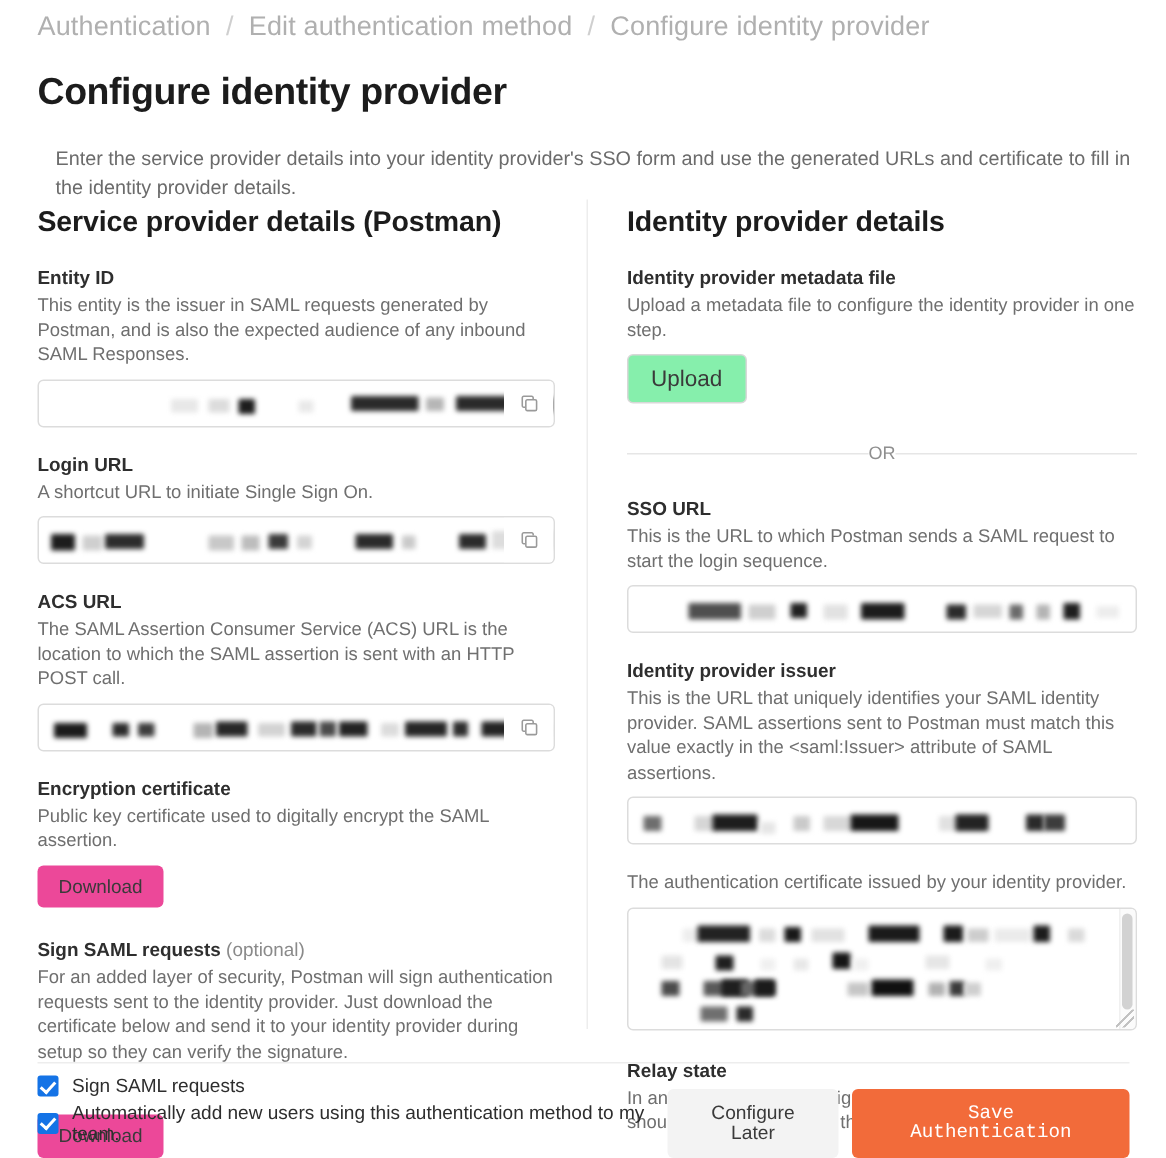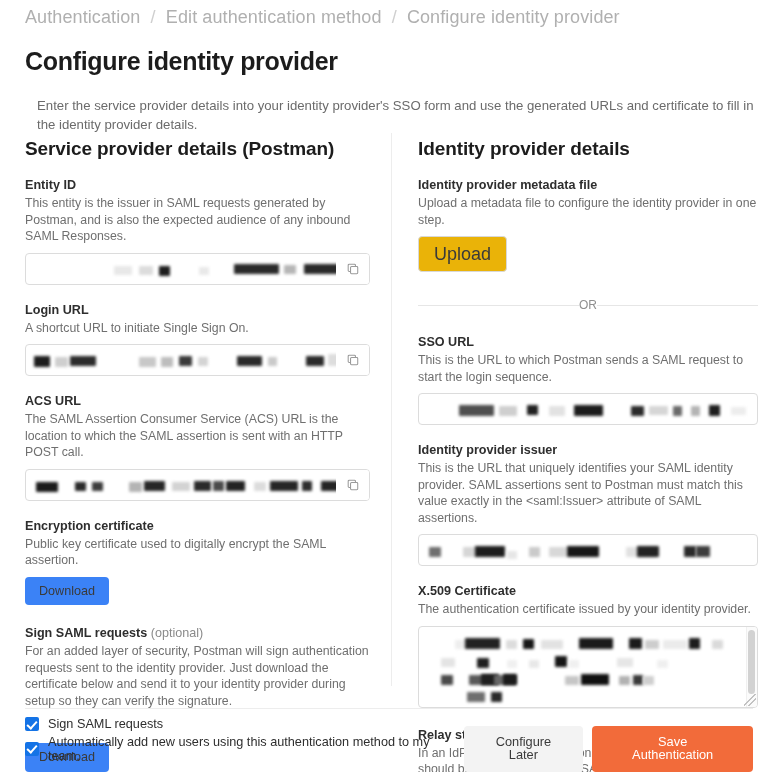--- a/index.html
+++ b/index.html
@@ -75,35 +75,35 @@
 
   
   .blk {
     position: absolute; border-radius: 1px;
     filter: blur(1.6px);
   }
 
   
   .btn-soft {
     display: inline-block; padding: 8px 14px;
-    font-size: 12.6px; color: #3a3a3a; background: #3b82f6;
+    font-size: 12.6px; color: #3a3a3a; background: #ec4899;
     border: none; border-radius: 4px; cursor: pointer;
     font-family: inherit; line-height: 1;
   }
   .btn-outline {
     display: inline-block; padding: 8px 15px;
-    font-size: 18px; color: #3a3a3a; background: #eab308;
+    font-size: 15px; color: #3a3a3a; background: #86efac;
     border: 1px solid #d8d8d8; border-radius: 4px; cursor: pointer;
     font-family: inherit; line-height: 1;
   }
   .btn-primary {
     display: inline-block; padding: 10px 24px;
     font-size: 12.8px; color: #ffffff; background: #f26b3a;
     border: none; border-radius: 4px; cursor: pointer;
-    font-family: Liberation Sans, sans-serif; line-height: 1;
+    font-family: Liberation Mono, monospace; line-height: 1;
   }
   .btn-neutral {
     display: inline-block; padding: 10px 16px;
     font-size: 12.8px; color: #3a3a3a; background: #f3f3f3;
     border: none; border-radius: 4px; cursor: pointer;
     font-family: inherit; line-height: 1;
   }
 
   
   .cb-row { display: flex; align-items: center; gap: 9px; }
@@ -331,21 +331,20 @@
             <div class="blk" style="left: 148px; top: 11px; width: 32px; height: 11px; background: rgb(23, 23, 23);"></div>
             <div class="blk" style="left: 207px; top: 12px; width: 30px; height: 10px; background: rgb(225, 225, 225);"></div>
             <div class="blk" style="left: 218px; top: 11px; width: 22px; height: 11px; background: rgb(35, 35, 35);"></div>
             <div class="blk" style="left: 265px; top: 11px; width: 12px; height: 11px; background: rgb(42, 42, 42);"></div>
             <div class="blk" style="left: 277px; top: 11px; width: 14px; height: 11px; background: rgb(60, 60, 60);"></div>
           </div>
       </div>
     </div>
 
     <div class="field">
-      <div class="field-label">X.509 Certificate</div>
       <div class="field-desc">The authentication certificate issued by your identity provider.</div>
       <div class="cert-box">
         <div class="redactions">
             <div class="blk" style="left: 36px; top: 13px; width: 12px; height: 9px; background: rgb(238, 238, 238);"></div>
             <div class="blk" style="left: 46px; top: 11px; width: 35px; height: 11px; background: rgb(34, 34, 34);"></div>
             <div class="blk" style="left: 87px; top: 13px; width: 11px; height: 9px; background: rgb(220, 220, 220);"></div>
             <div class="blk" style="left: 104px; top: 12px; width: 11px; height: 10px; background: rgb(24, 24, 24);"></div>
             <div class="blk" style="left: 122px; top: 13px; width: 22px; height: 9px; background: rgb(226, 226, 226);"></div>
             <div class="blk" style="left: 160px; top: 11px; width: 34px; height: 11px; background: rgb(26, 26, 26);"></div>
             <div class="blk" style="left: 210px; top: 11px; width: 13px; height: 11px; background: rgb(27, 27, 27);"></div>

